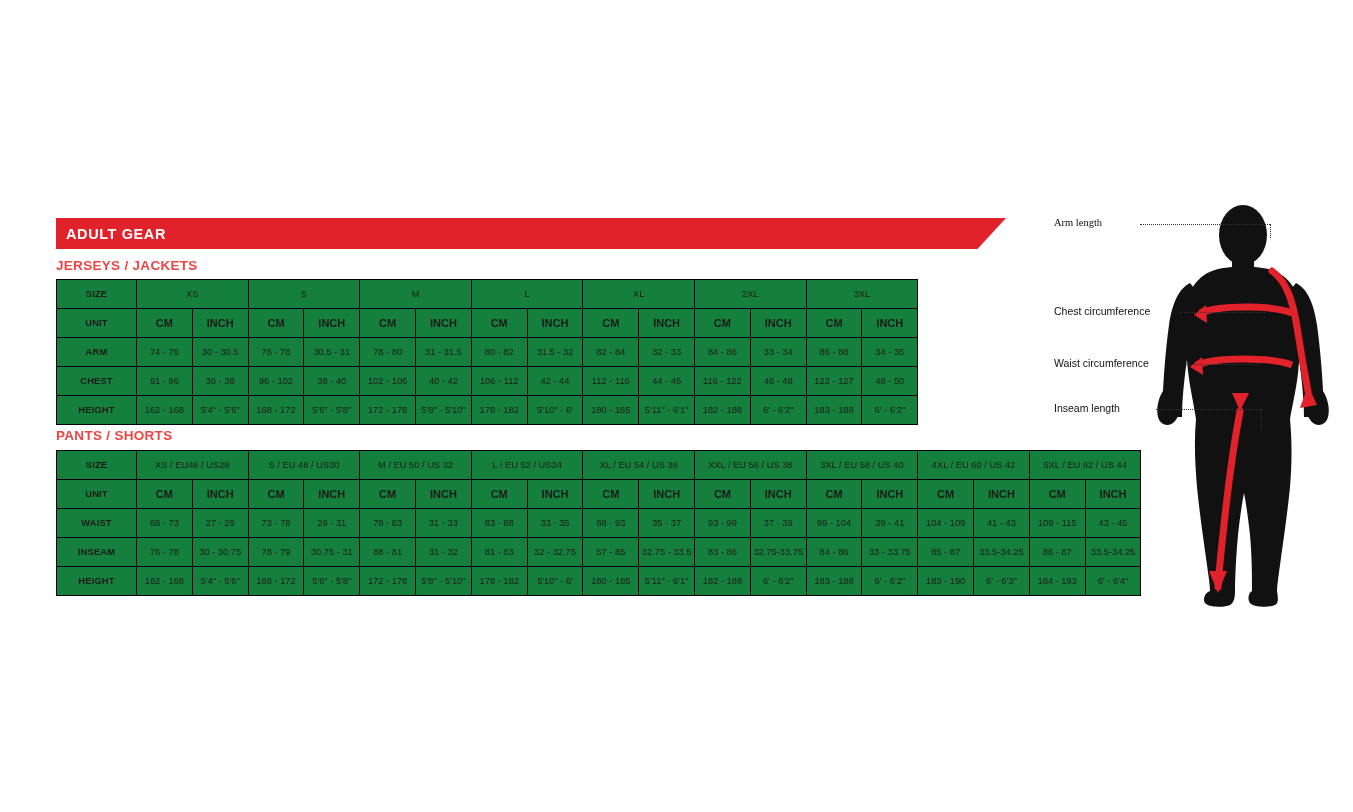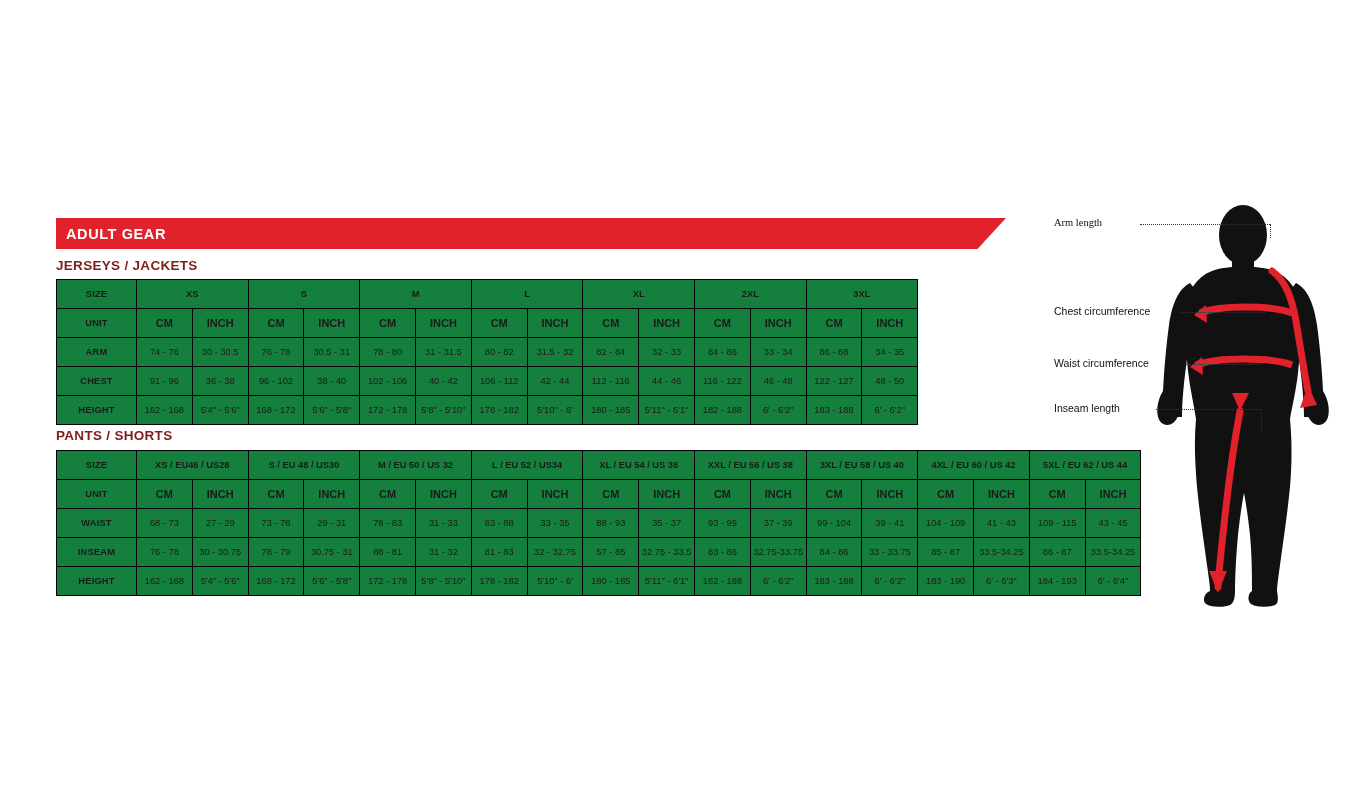--- a/index.html
+++ b/index.html
@@ -50,21 +50,21 @@
     letter-spacing: 0.6px;
     font-stretch: condensed;
   }
 
   
   .section-title {
     position: absolute;
     font-size: 13.5px;
     font-weight: bold;
     letter-spacing: 0.3px;
-    color: #7f1d1d;
+    color: #ef4444;
   }
   #title-jerseys { left: 52px; top: 258px; }
   #title-pants { left: 52px; top: 428px; }
 
   
   table.size-table {
     position: absolute;
     border-collapse: collapse;
     table-layout: fixed;
     background: #15803d;
@@ -79,21 +79,21 @@
     height: 28px;
     font-weight: normal;
   }
   table.size-table .rowlabel,
   table.size-table .hdr {
     font-weight: bold;
     font-size: 9.3px;
     letter-spacing: 0.2px;
   }
   table.size-table .sizehdr {
-    font-weight: bold;
+    font-weight: normal;
     font-size: 9.3px;
   }
   table.size-table .unitcell {
     font-weight: bold;
     font-size: 11px;
   }
 
   #table-jerseys {
     left: 52px;
     top: 279px;

